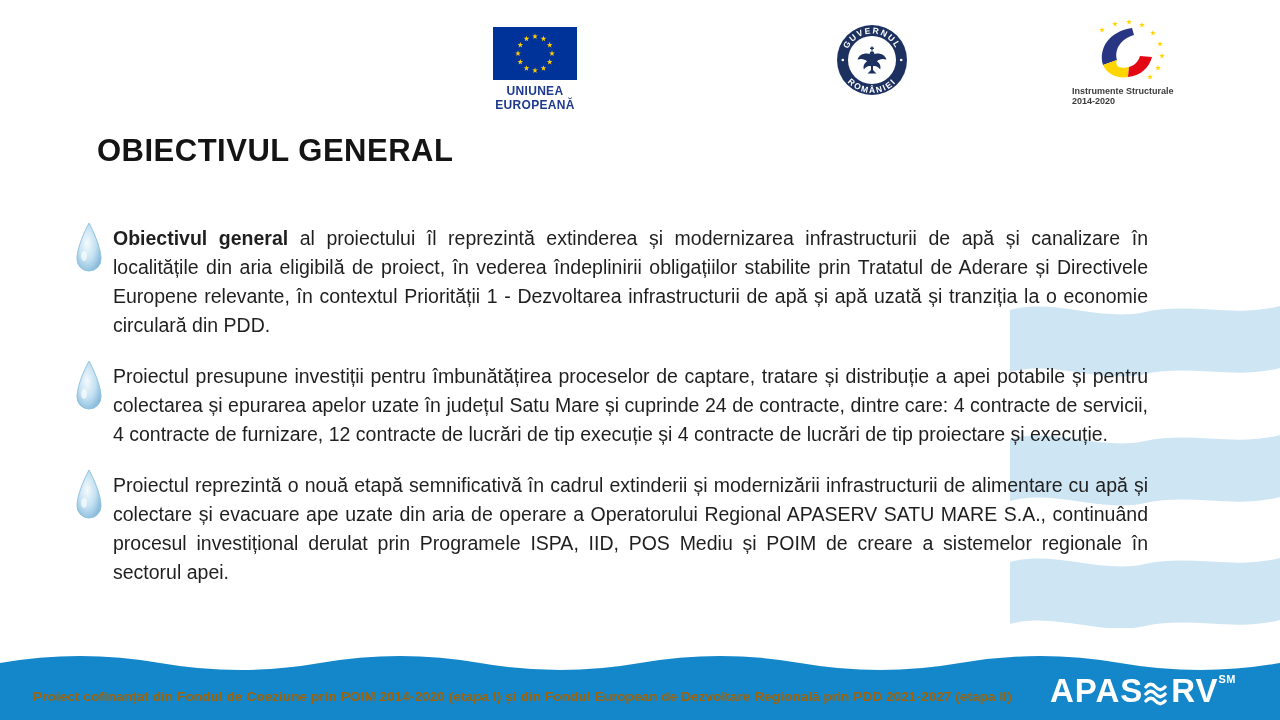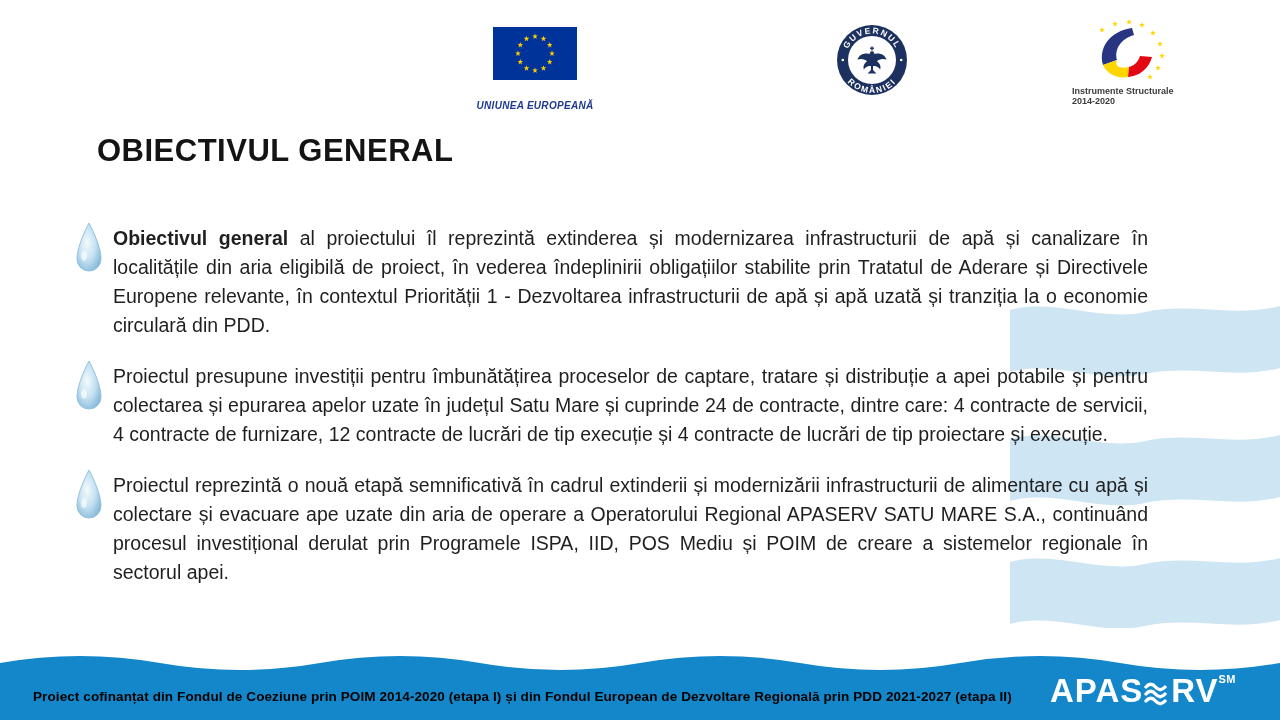--- a/index.html
+++ b/index.html
@@ -4,21 +4,21 @@
 <style>
   html,body{margin:0;padding:0;}
   body{
     width:1280px;height:720px;position:relative;overflow:hidden;
     background:#ffffff;
     font-family:"Liberation Sans","DejaVu Sans",sans-serif;
   }
   
   .eu-logo{position:absolute;left:473px;top:27px;width:124px;text-align:center;}
   .eu-flag{display:block;margin:0 auto;}
-  .eu-caption{margin-top:20px;font-size:10px;font-weight:bold;color:#1d3a8f;letter-spacing:.3px;font-style:italic;}
+  .eu-caption{margin-top:4px;font-size:12px;font-weight:bold;color:#1d3a8f;letter-spacing:.3px;}
   .gov-logo{position:absolute;left:836px;top:24px;width:72px;height:72px;}
   .is-logo{position:absolute;left:1072px;top:16px;width:110px;text-align:left;}
   .is-caption{font-size:9px;font-weight:bold;color:#3b3b3a;line-height:10px;}
   
   .slide-title{
     position:absolute;left:97px;top:112px;
     font-size:31px;font-weight:bold;color:#141414;letter-spacing:.5px;
   }
   
   .wave-stripes{position:absolute;left:1010px;top:294px;width:270px;height:334px;}
@@ -28,21 +28,21 @@
   .bullet-text{
     font-size:19.5px;line-height:29px;color:#1f1f1f;
     text-align:justify;
   }
   .bullet-text .lead{font-weight:bold;}
   .drop{position:absolute;left:-40px;top:-4px;width:32px;height:62px;}
   
   .footer-wave{position:absolute;left:0;top:645px;width:1280px;height:75px;}
   .footer-text{
     position:absolute;left:33px;top:689px;
-    font-size:13.5px;font-weight:bold;color:#000000;letter-spacing:.1px;
+    font-size:13.5px;font-weight:bold;color:#a16207;letter-spacing:.1px;
   }
   .apaserv{
     position:absolute;left:1050px;top:671px;height:40px;
     display:flex;align-items:center;color:#ffffff;text-align:right;
   }
   .apaserv .word{font-size:33px;font-weight:800;letter-spacing:1px;line-height:36px;}
   .apaserv .wave-e{margin:6px 1px 0 1px;}
   .apaserv .sm{font-size:11px;font-weight:bold;align-self:flex-start;margin-top:2px;letter-spacing:.5px;}
 </style>
 </head>

